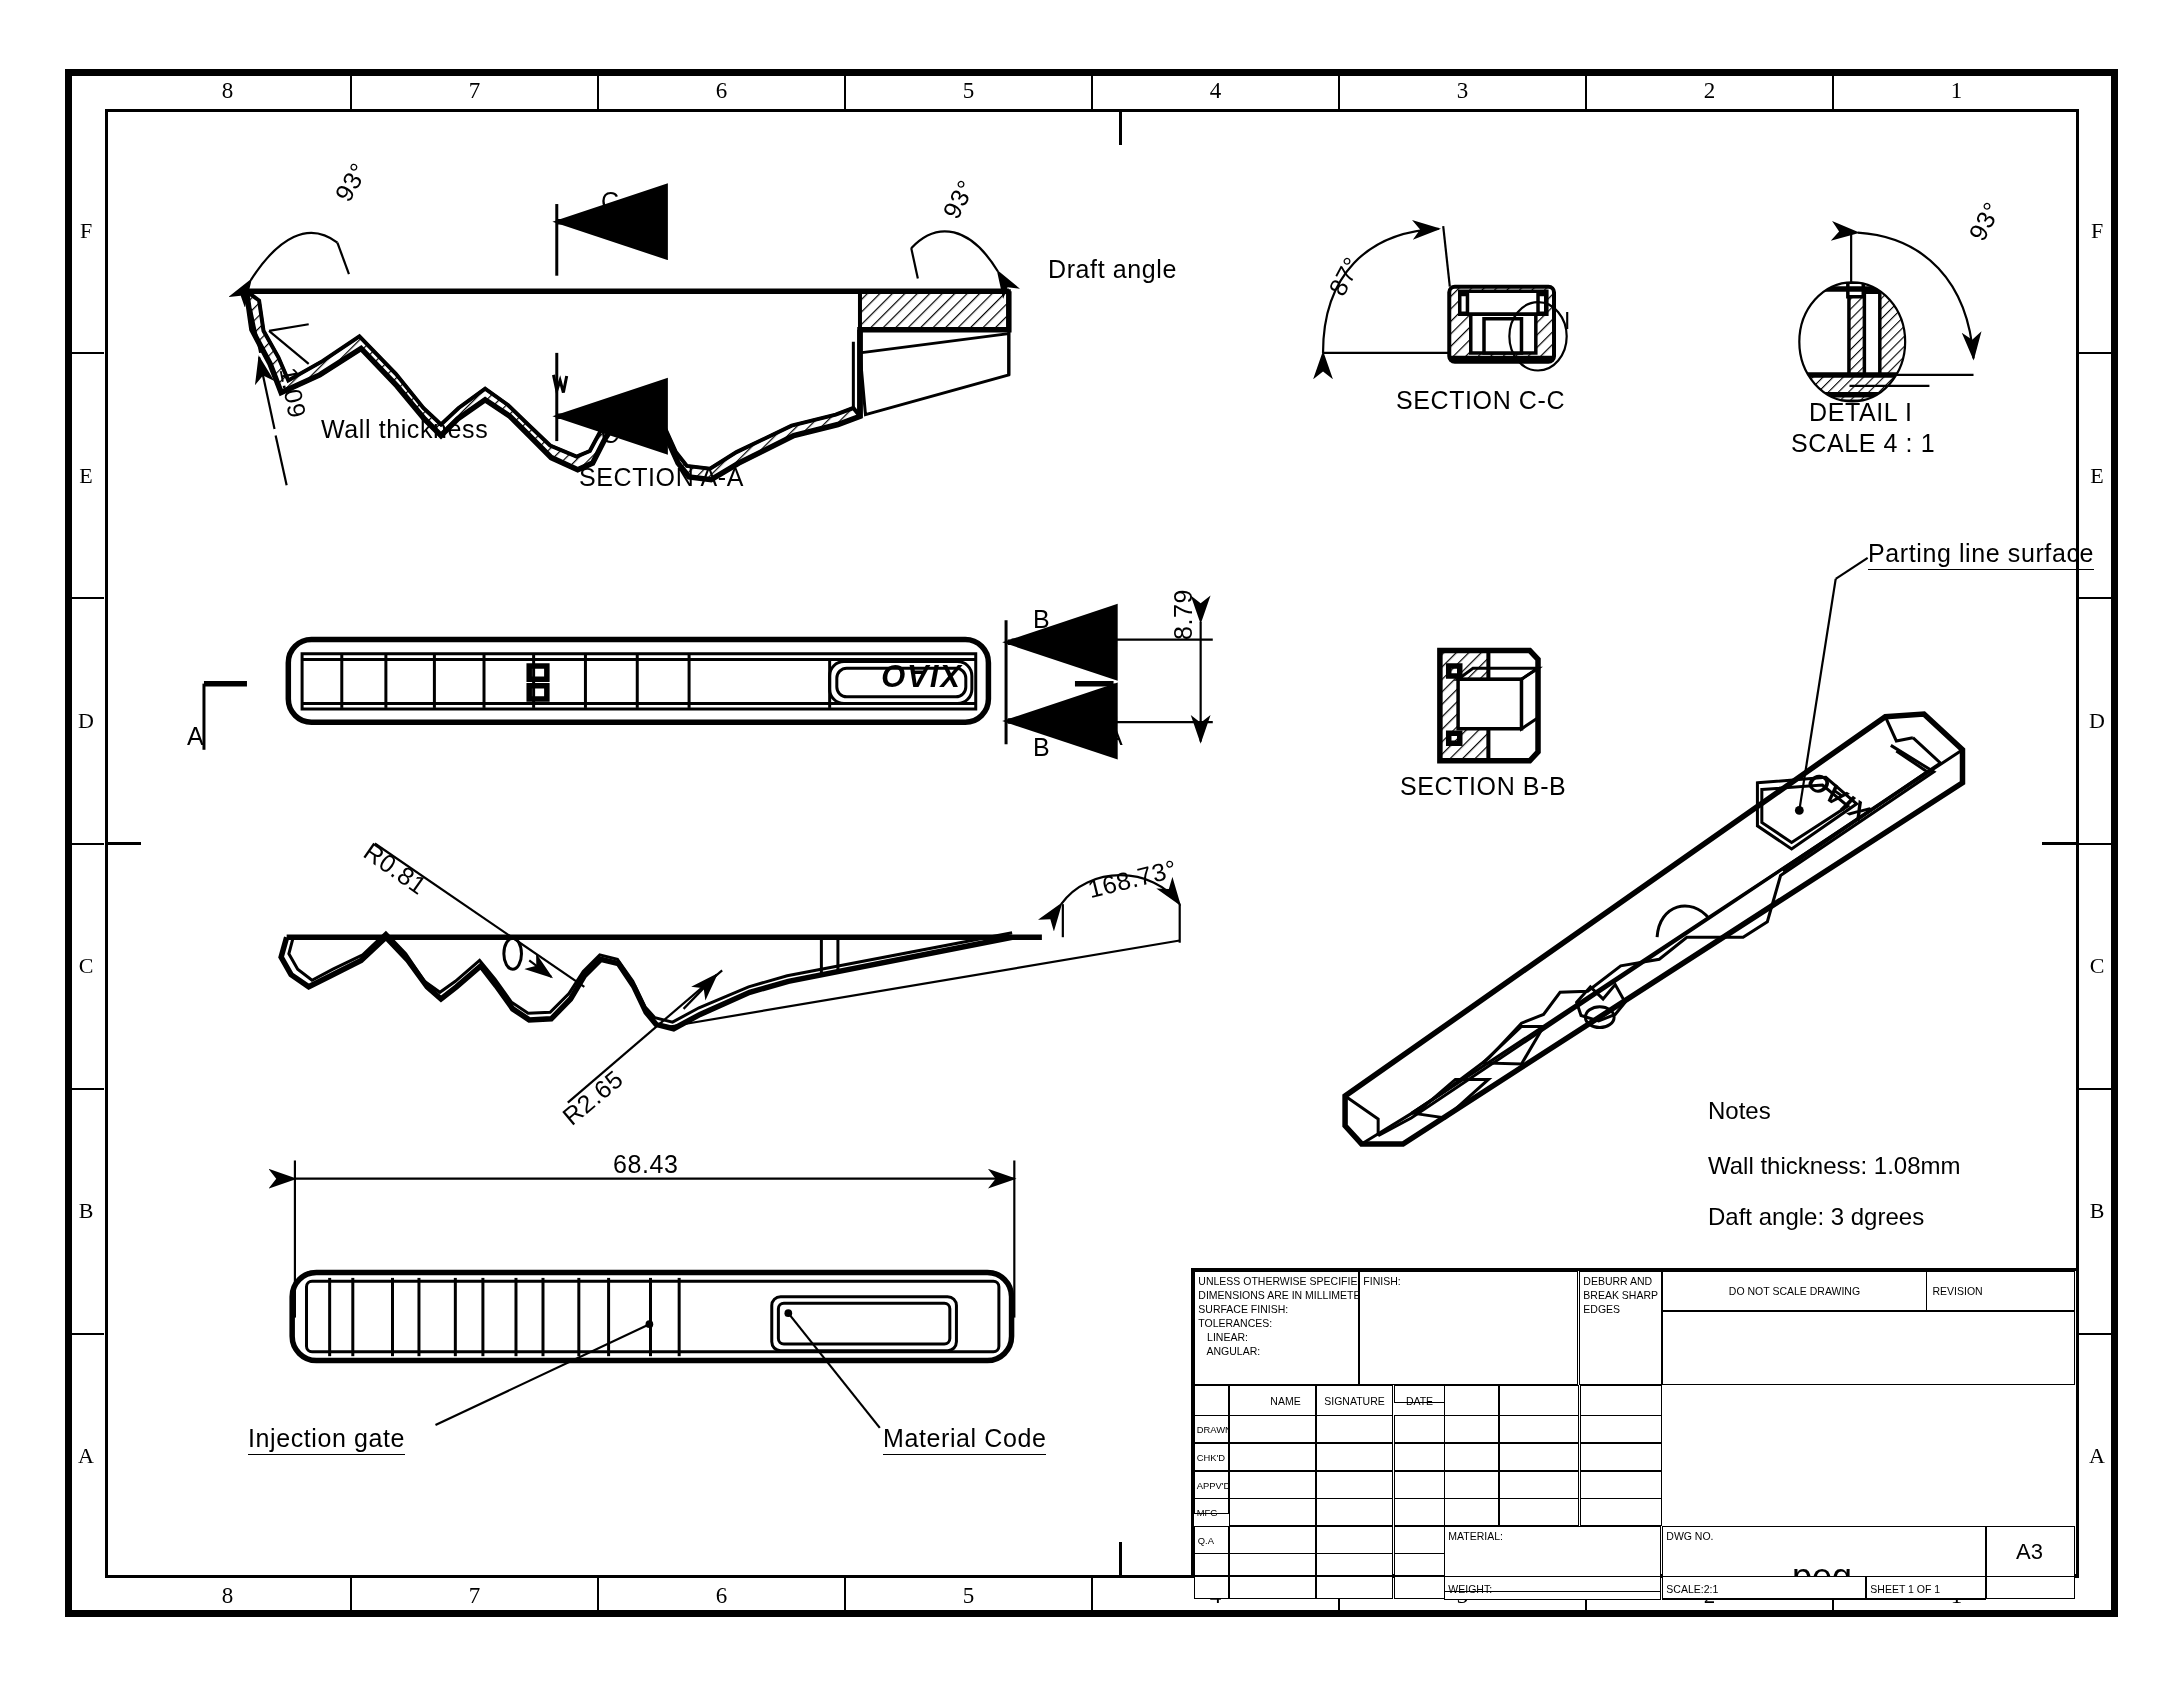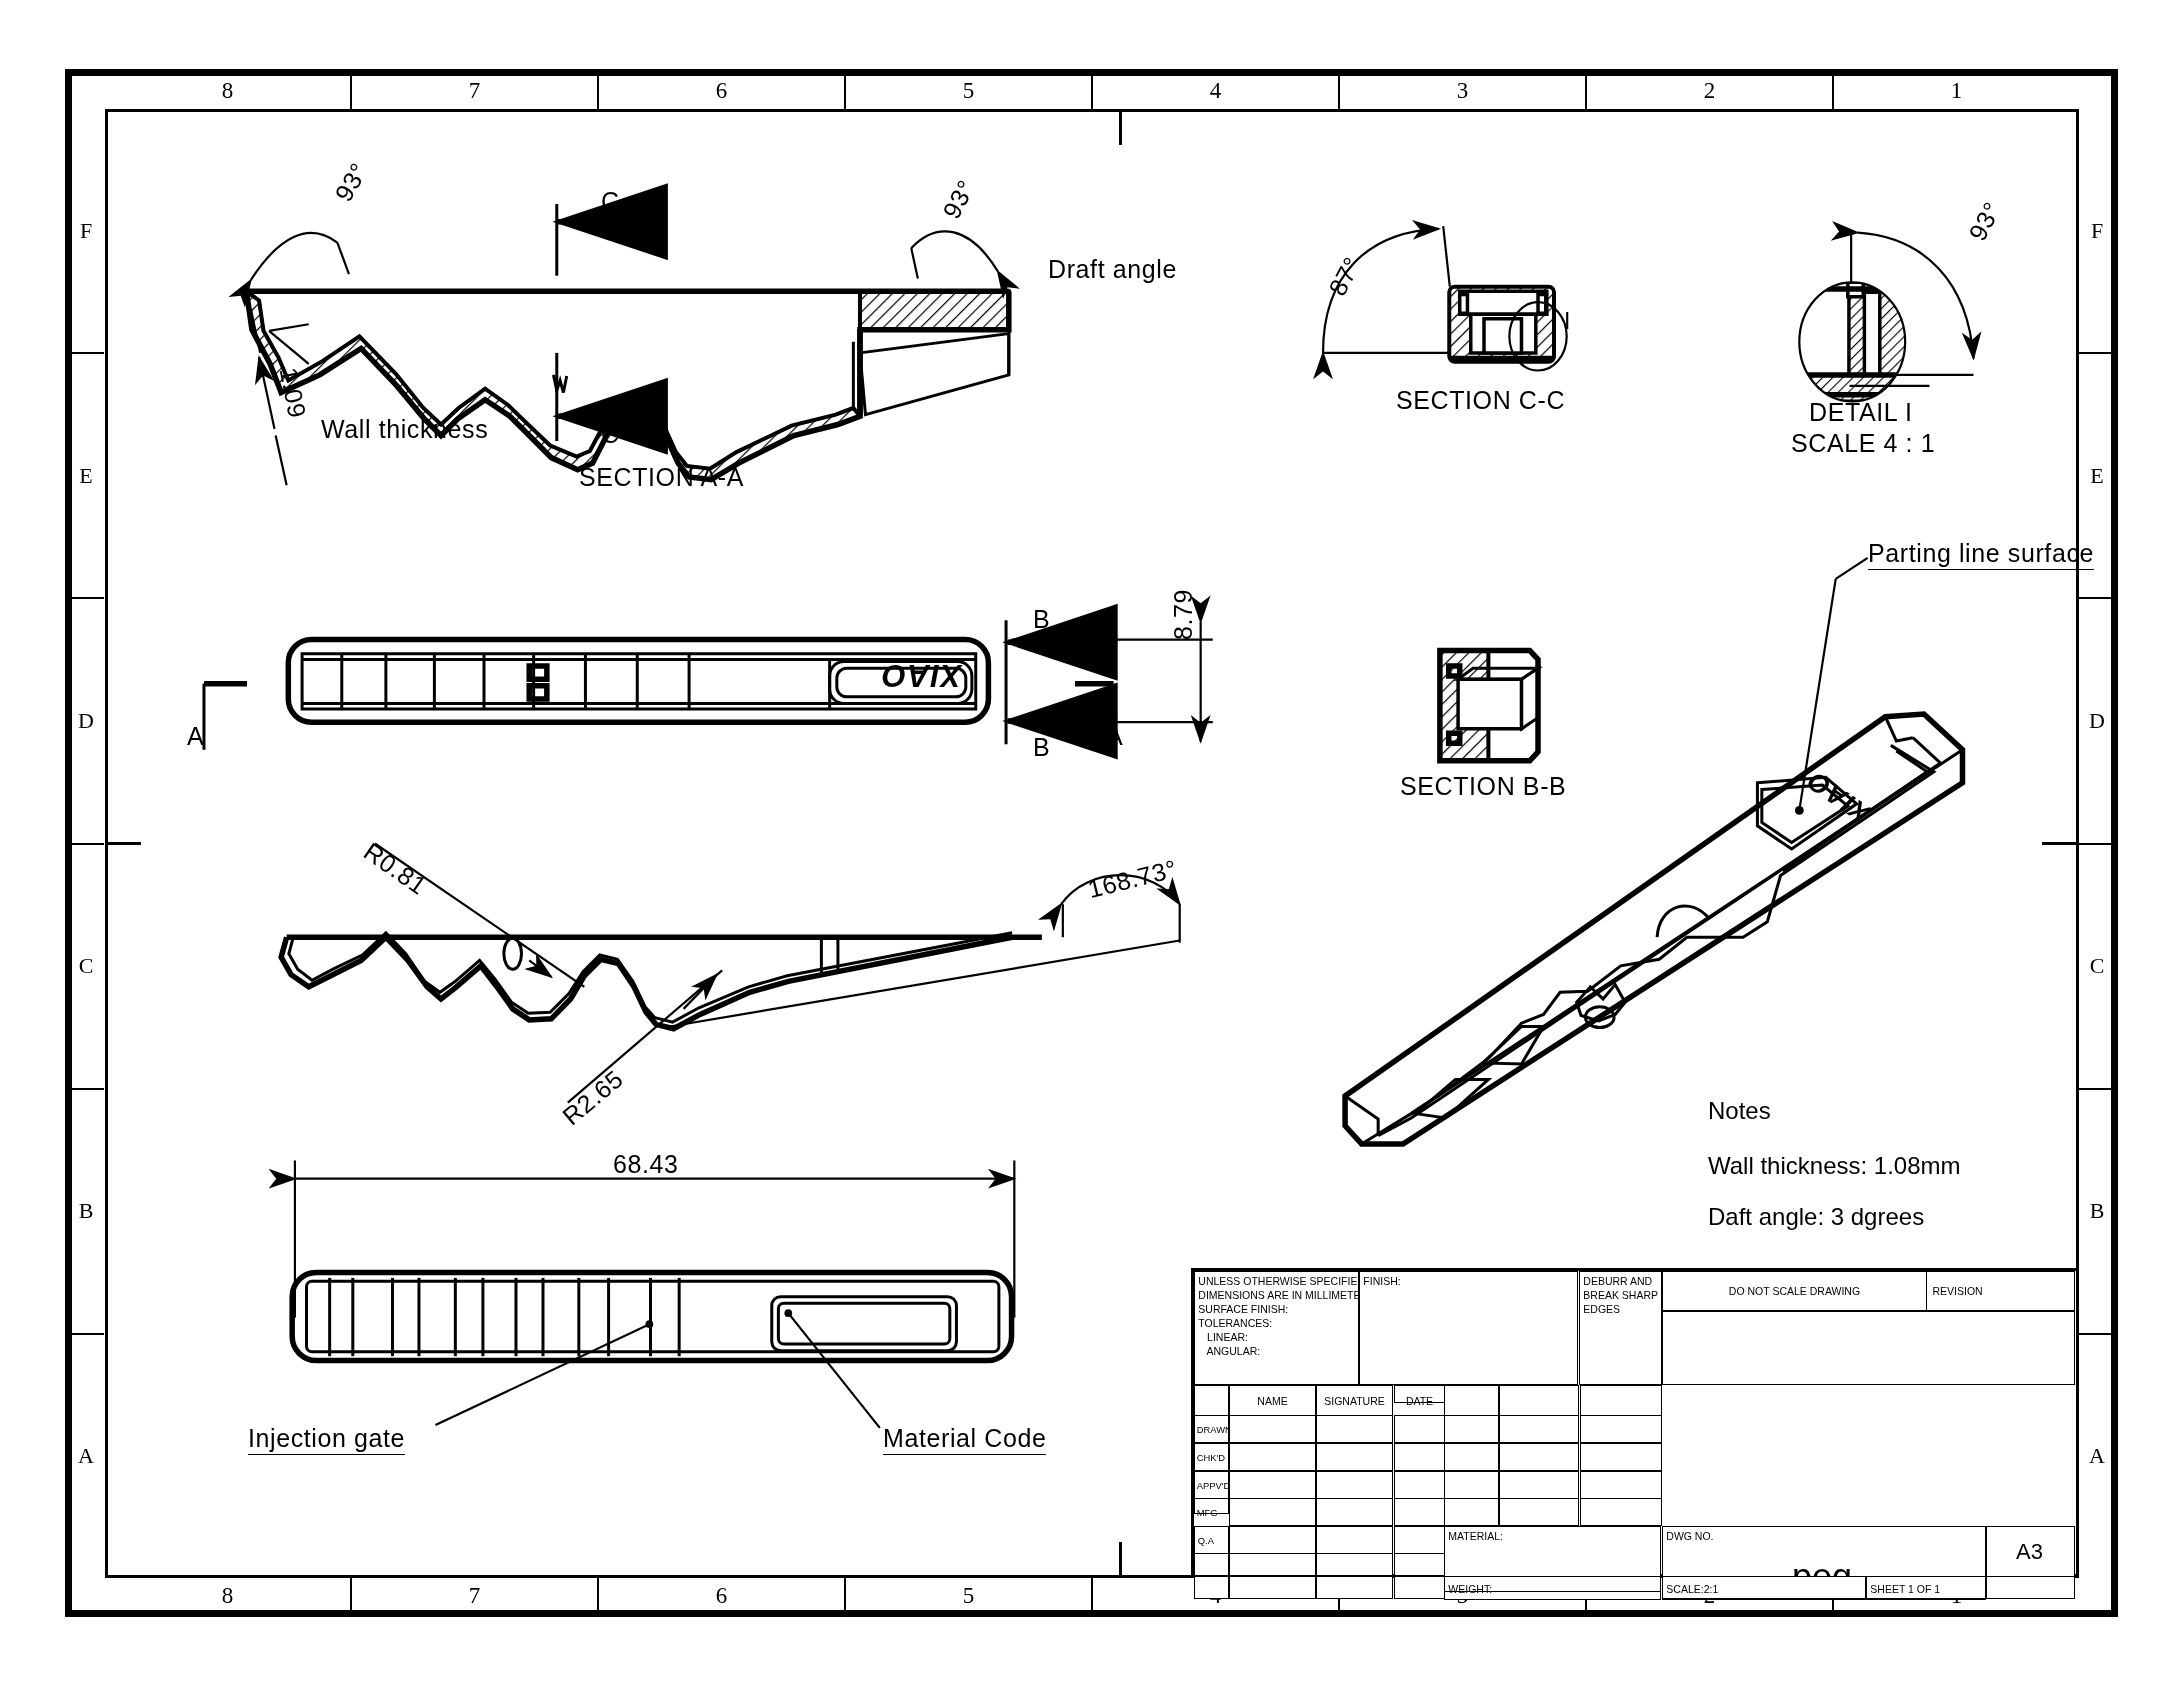--- a/index.html
+++ b/index.html
@@ -410,21 +410,21 @@
     </div>
     <div class="tb-box" style="left:468px;top:0;width:265px;height:40px;">
       <div class="tb-ctr" style="top:13.2px;">DO NOT SCALE DRAWING</div>
     </div>
     <div class="tb-box" style="left:732px;top:0;width:149px;height:40px;">
       <div class="tb-txt" style="left:5.5px;top:13.2px;">REVISION</div>
     </div>
     <div class="tb-box" style="left:468px;top:40px;width:413px;height:74px;"></div>
 
     <div class="tb-box" style="left:0;top:114px;width:35px;height:31px;"></div>
-    <div class="tb-box" style="left:35px;top:114px;width:87px;height:31px;">
+    <div class="tb-box" style="left:35px;top:114px;width:87px;height:31px;padding-left:13px;">
       <div class="tb-ctr" style="top:8.8px;">NAME</div>
     </div>
     <div class="tb-box" style="left:122px;top:114px;width:77px;height:31px;">
       <div class="tb-ctr" style="top:8.8px;">SIGNATURE</div>
     </div>
     <div class="tb-box" style="left:200px;top:114px;width:51px;height:18px;">
       <div class="tb-ctr" style="top:8.8px;">DATE</div>
     </div>
     <div class="tb-box" style="left:250px;top:114px;width:55px;height:31px;"></div>
     <div class="tb-box" style="left:305px;top:114px;width:80px;height:31px;"></div>

